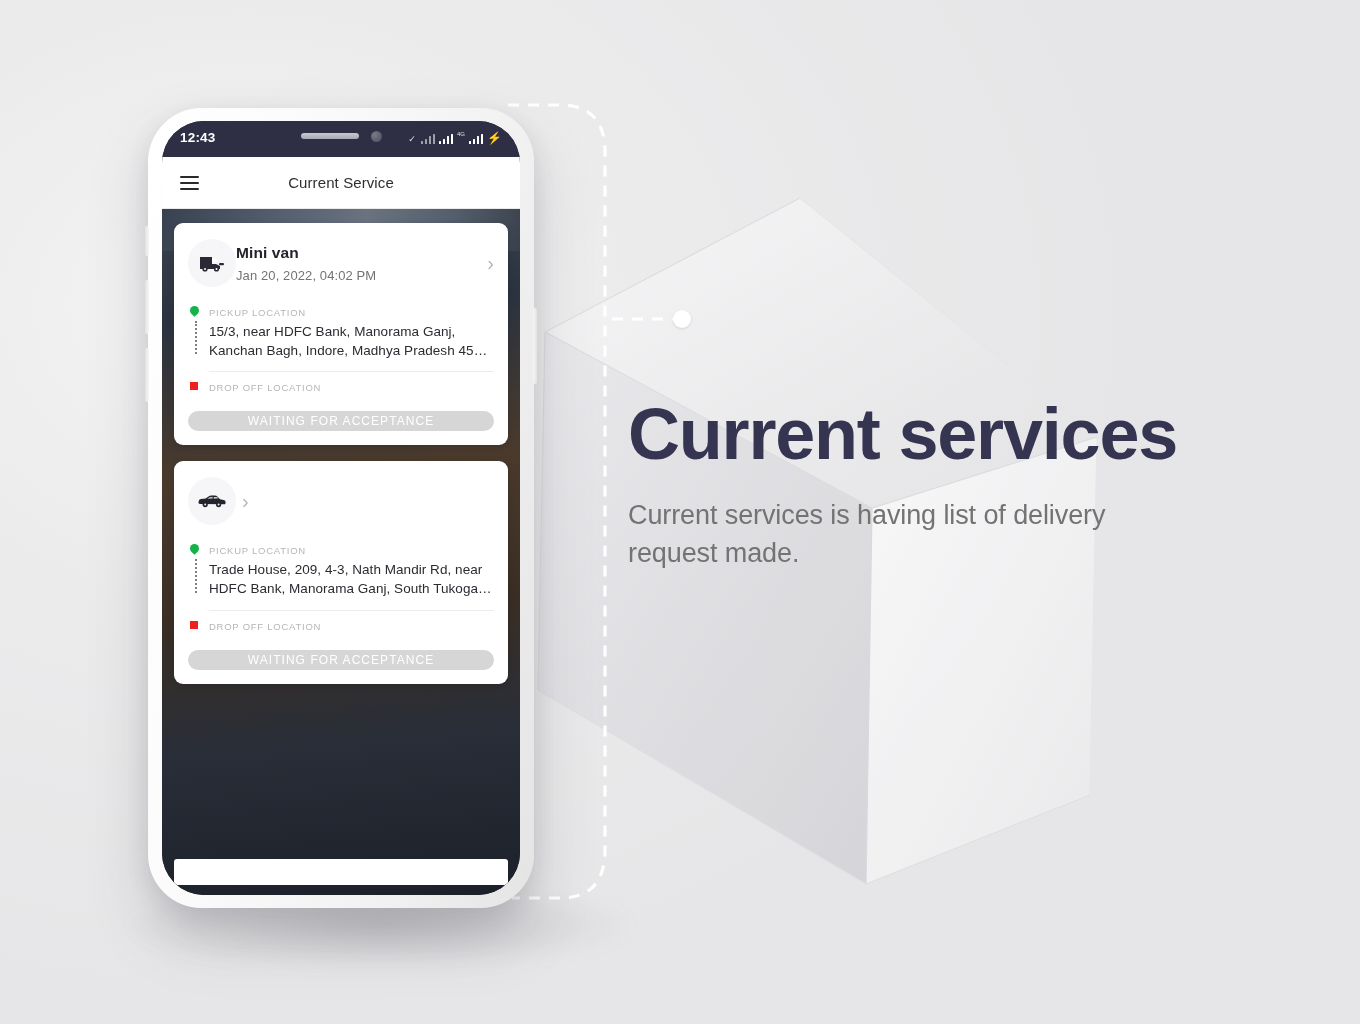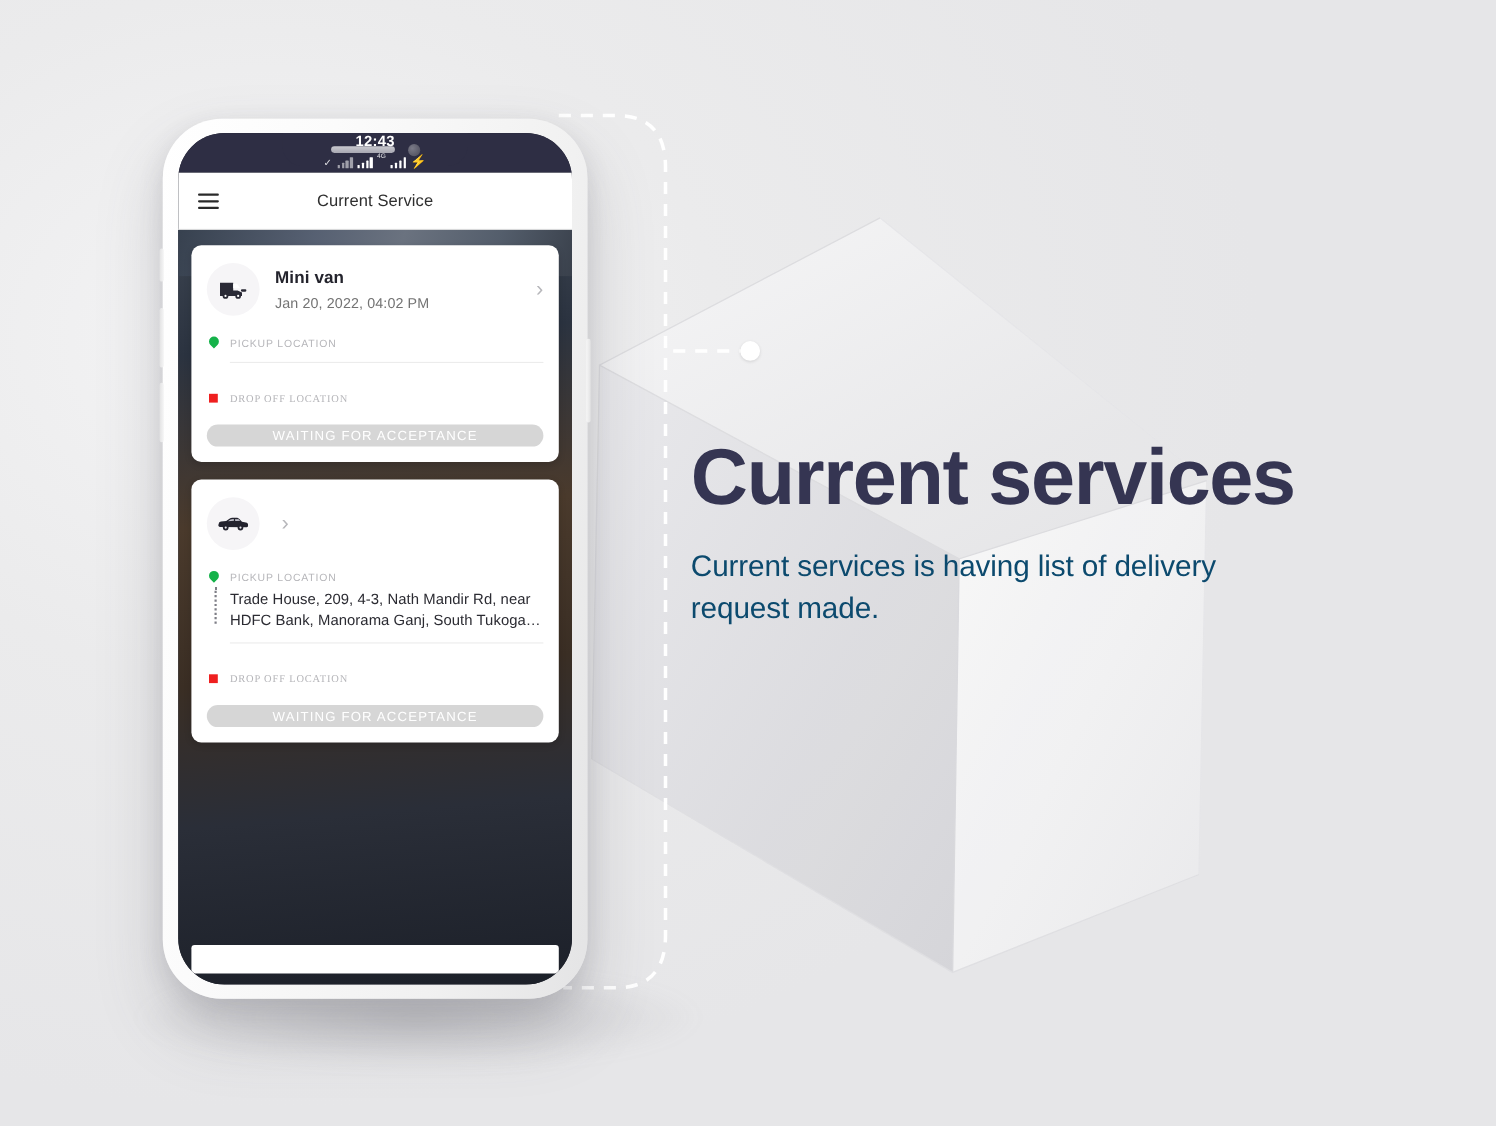--- a/index.html
+++ b/index.html
@@ -57,21 +57,21 @@
   .screen{
     position:relative; width:100%; height:100%;
     border-radius:42px; overflow:hidden;
     background:#20222e;
   }
 
   
   .statusbar{
     position:relative; height:36px; background:#2e2e44;
     display:flex; align-items:center; justify-content:space-between;
-    padding:0 18px 4px 18px; color:#fff;flex-direction:column;
+    padding:0 18px 4px 18px; color:#fff;
   }
   .notch{
     position:absolute; left:50%; transform:translateX(-50%);
     top:0; width:168px; height:30px; background:#2e2e44;
     border-bottom-left-radius:18px; border-bottom-right-radius:18px;
     display:flex; align-items:center; justify-content:center; gap:12px;
     z-index:4;
   }
   .speaker{ width:58px; height:6px; border-radius:4px;
             background:linear-gradient(180deg,#c9c9cf,#a8a8b2); }
@@ -115,21 +115,21 @@
   }
 
   
   .card{
     position:relative; z-index:2;
     background:#fff; border-radius:9px;
     padding:16px 14px 14px 14px;
     margin-bottom:16px;
     box-shadow:0 2px 7px rgba(0,0,0,.14);
   }
-  .card-head{ display:flex; align-items:center; gap:14px; padding-bottom:4px; }
+  .card-head{ display:flex; align-items:center; padding-bottom:4px; }
   .veh-circle{
     width:48px; height:48px; border-radius:50%; background:#f6f5f7;
     display:flex; align-items:center; justify-content:center; flex:0 0 48px;
   }
   .veh-meta{ flex:1; min-width:0; }
   .veh-name{ font-size:15.5px; font-weight:700; color:#23232c; letter-spacing:.1px; }
   .veh-time{ font-size:13px; color:#737373; margin-top:6px; letter-spacing:.1px; }
   .chev{ color:#b7b7bb; font-size:20px; line-height:1; font-weight:300; padding-left:6px; cursor:pointer; }
 
   .route{ position:relative; margin-top:16px; padding-left:21px; }
@@ -142,42 +142,42 @@
     top:-1px; width:9px; height:9px; border-radius:50% 50% 50% 0;
     transform:rotate(-45deg); background:#15b24a;
   }
   .sq{ width:8px; height:8px; background:#ef1f1f; }
   .loc-label{ font-size:9.5px; letter-spacing:.75px; color:#b6b6ba; }
   .loc-value{
     font-size:13.5px; line-height:1.38; color:#2b2b32;
     margin-top:5px; letter-spacing:.05px;
   }
   .divider{ height:1px; background:#ececec; margin:11px 0 0 0; }
-  .dropoff-block{ position:relative; padding-left:21px; margin-top:28px;font-family:Liberation Serif, serif; }
+  .dropoff-block{ position:relative; padding-left:21px; margin-top:10px; }
 
   .cta{
     margin-top:18px; height:20px; border-radius:16px;
     background:#d6d6d6; border:0; width:100%;
     color:#ffffff; font-size:12px; letter-spacing:1.05px;
     font-family:"Liberation Sans", sans-serif; cursor:pointer;
   }
 
   .home-indicator{
     position:absolute; left:12px; right:12px; bottom:10px; height:26px;
     background:#ffffff; border-radius:3px; z-index:3;
   }
 
   
   .copy{ position:absolute; left:628px; top:398px; width:660px; }
   .headline{
     font-size:72px; font-weight:700; color:#353552;
     letter-spacing:-1.2px; line-height:1.02;
   }
   .subcopy{
-    margin-top:26px; font-size:27px; color:#0c4a6e;
+    margin-top:26px; font-size:27px; color:#737373;
     line-height:1.38; letter-spacing:-.1px; max-width:510px;
   }
 </style>
 </head>
 <body>
 
 <div class="backdrop"></div>
 
 <div class="cube-wrap">
   <svg width="1360" height="1024" viewBox="0 0 1360 1024">
@@ -282,20 +282,21 @@
             <div class="veh-name">Mini van</div>
             <div class="veh-time">Jan 20, 2022, 04:02 PM</div>
           </div>
           <div class="chev">›</div>
         </div>
 
         <div class="route">
           <div class="dotline"></div>
           <div class="marker pin"></div>
           <div class="loc-label">PICKUP LOCATION</div>
+          <div class="loc-value">15/3, near HDFC Bank, Manorama Ganj, Kanchan Bagh, Indore, Madhya Pradesh 45…</div>
           <div class="divider"></div>
         </div>
 
         <div class="dropoff-block">
           <div class="marker sq"></div>
           <div class="loc-label">DROP OFF LOCATION</div>
         </div>
 
         <button class="cta">WAITING FOR ACCEPTANCE</button>
       </div>

